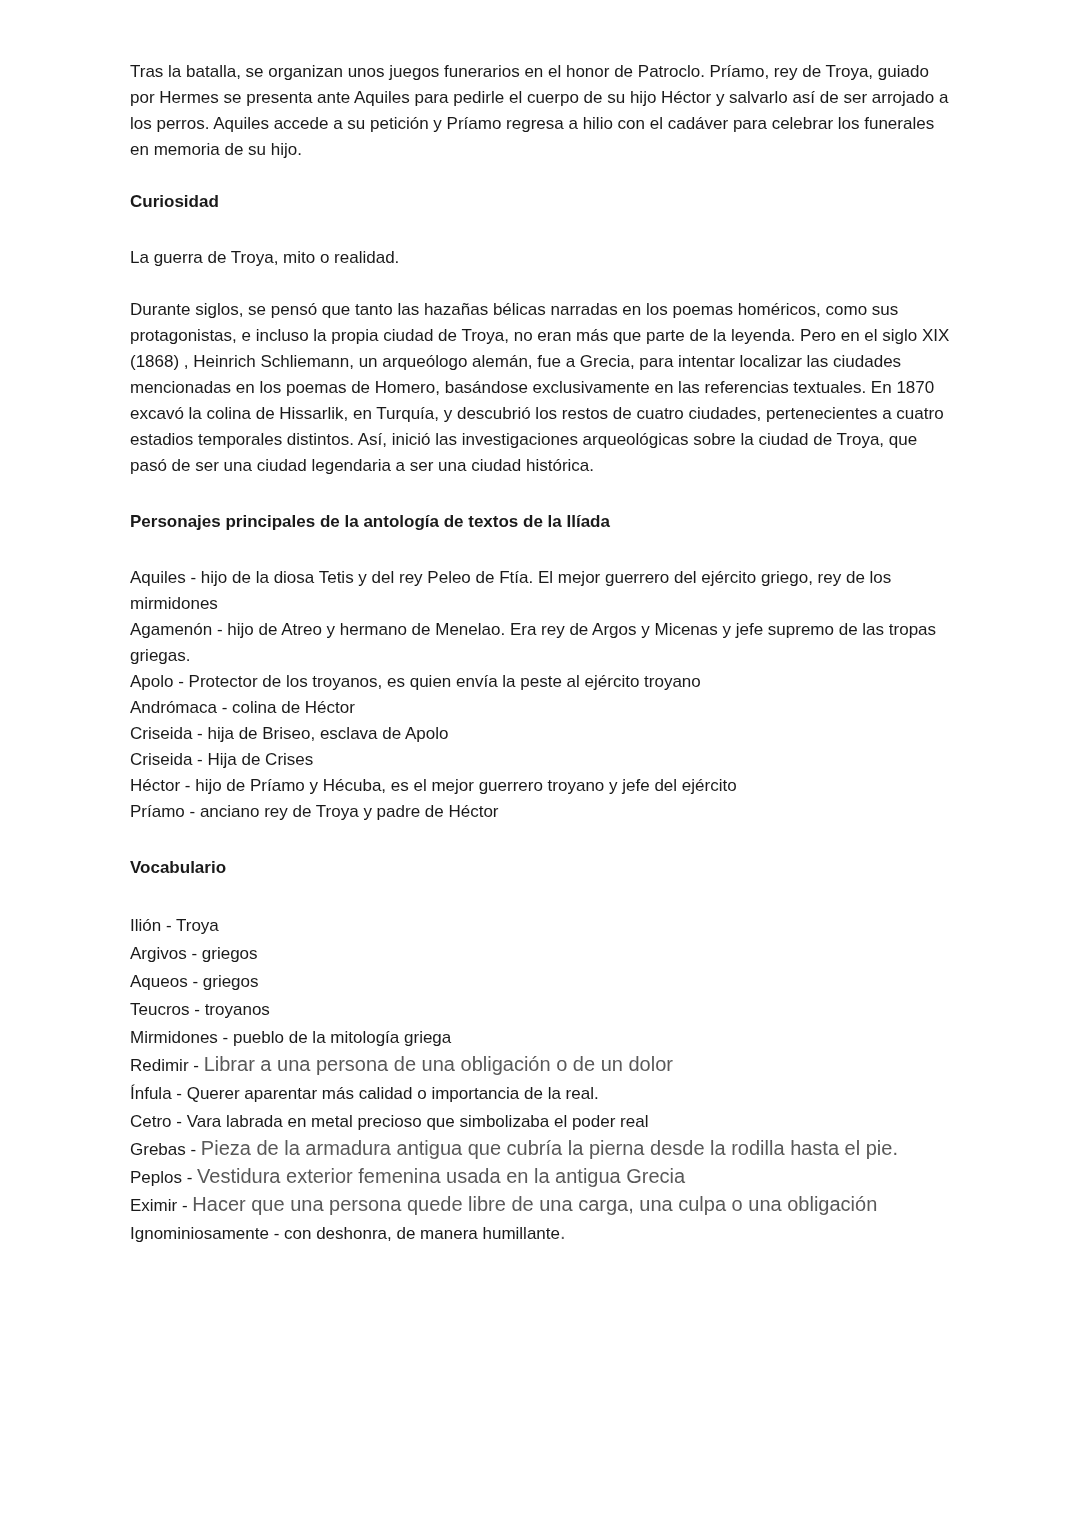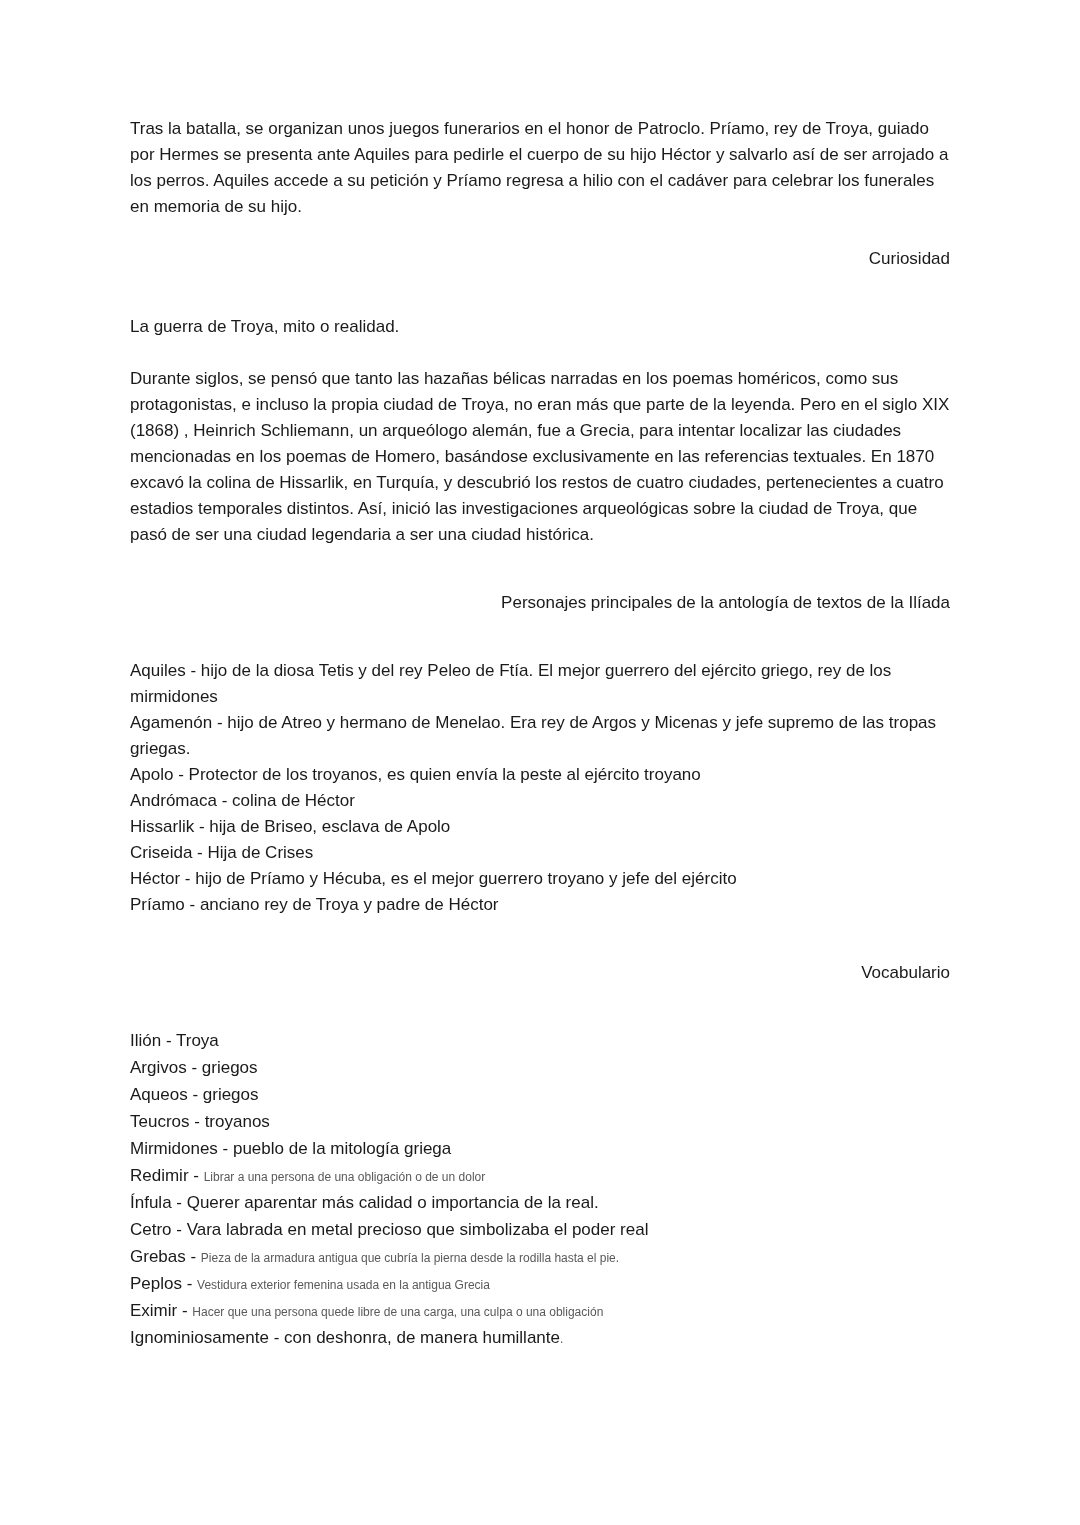--- a/index.html
+++ b/index.html
@@ -10,43 +10,42 @@
   body {
     width: 1080px;
     min-height: 1525px;
     font-family: "Liberation Sans", sans-serif;
     color: #1a1a1a;
   }
   .page {
     box-sizing: border-box;
     width: 1080px;
     min-height: 1525px;
-    padding: 116px 130px 60px 130px;
+    padding: 59px 130px 60px 130px;
     background: #ffffff;
   }
   .para, .line, .heading {
     font-size: 17px;
     line-height: 26px;
     margin: 0;
   }
   .para {
     margin-bottom: 26px;
   }
   .heading {
-    font-weight: normal;
-    margin: 42px 0;
-    text-align: right;
+    font-weight: bold;
+    margin: 30px 0;
   }
   .heading:first-of-type { margin-top: 26px; }
   .list {
     margin-bottom: 26px;
   }
   .muted {
     color: #595959;
-    font-size: 12px;
+    font-size: 20px;
   }
 </style>
 </head>
 <body>
 
 <div class="page">
 
   <p class="para">Tras la batalla, se organizan unos juegos funerarios en el honor de Patroclo. Príamo, rey de Troya, guiado por Hermes se presenta ante Aquiles para pedirle el cuerpo de su hijo Héctor y salvarlo así de ser arrojado a los perros. Aquiles accede a su petición y Príamo regresa a hilio con el cadáver para celebrar los funerales en memoria de su hijo.</p>
 
   <h2 class="heading">Curiosidad</h2>
@@ -55,21 +54,21 @@
 
   <p class="para">Durante siglos, se pensó que tanto las hazañas bélicas narradas en los poemas homéricos, como sus protagonistas, e incluso la propia ciudad de Troya, no eran más que parte de la leyenda. Pero en el siglo XIX (1868) , Heinrich Schliemann, un arqueólogo alemán, fue a Grecia, para intentar localizar las ciudades mencionadas en los poemas de Homero, basándose exclusivamente en las referencias textuales. En 1870 excavó la colina de Hissarlik, en Turquía, y descubrió los restos de cuatro ciudades, pertenecientes a cuatro estadios temporales distintos. Así, inició las investigaciones arqueológicas sobre la ciudad de Troya, que pasó de ser una ciudad legendaria a ser una ciudad histórica.</p>
 
   <h2 class="heading">Personajes principales de la antología de textos de la Ilíada</h2>
 
   <div class="list">
     <div class="line">Aquiles - hijo de la diosa Tetis y del rey Peleo de Ftía. El mejor guerrero del ejército griego, rey de los mirmidones</div>
     <div class="line">Agamenón - hijo de Atreo y hermano de Menelao. Era rey de Argos y Micenas y jefe supremo de las tropas griegas.</div>
     <div class="line">Apolo - Protector de los troyanos, es quien envía la peste al ejército troyano</div>
     <div class="line">Andrómaca - colina de Héctor</div>
-    <div class="line">Hissarlik - hija de Briseo, esclava de Apolo</div>
+    <div class="line">Criseida - hija de Briseo, esclava de Apolo</div>
     <div class="line">Criseida - Hija de Crises</div>
     <div class="line">Héctor - hijo de Príamo y Hécuba, es el mejor guerrero troyano y jefe del ejército</div>
     <div class="line">Príamo - anciano rey de Troya y padre de Héctor</div>
   </div>
 
   <h2 class="heading">Vocabulario</h2>
 
   <div class="list">
     <div class="line"><span>Ilión - Troya</span><span class="muted"></span></div>
     <div class="line"><span>Argivos - griegos</span><span class="muted"></span></div>

